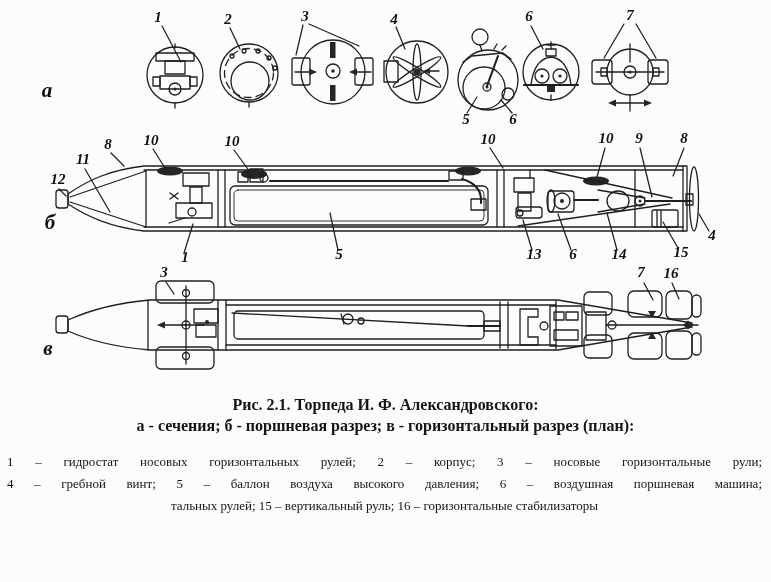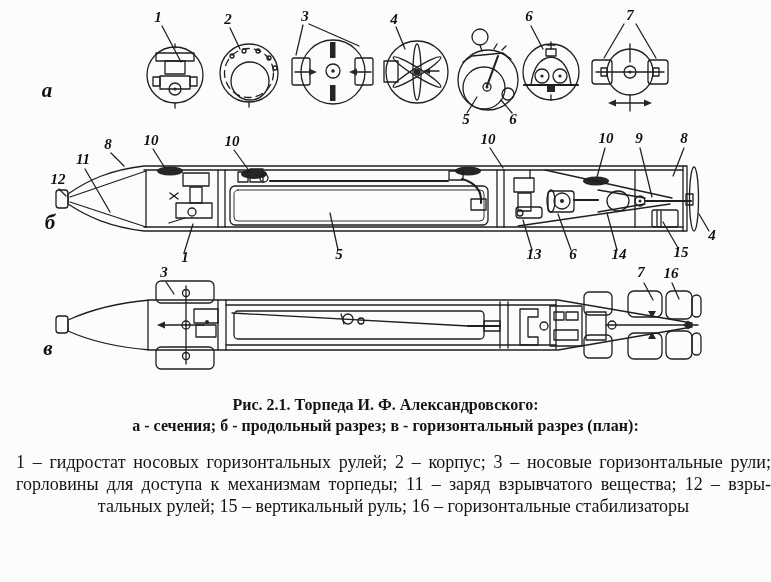--- a/index.html
+++ b/index.html
@@ -20,22 +20,22 @@
   svg .d .st{stroke-width:.9;}
   svg .d .fd{fill:#262626;stroke:none;}
   svg .cl{stroke:#1f1f1f;stroke-width:1.25;fill:none;stroke-linecap:round;}
   svg .ct{font:bold italic 15px "Liberation Serif",serif;fill:#101010;text-anchor:middle;}
   svg .sl{font:bold italic 21px "Liberation Serif",serif;fill:#101010;text-anchor:middle;}
   .caption{
     position:absolute;left:0;top:394px;width:771px;
     text-align:center;font-weight:bold;font-size:16px;line-height:21px;
   }
   .legend{
-    position:absolute;left:16px;top:451px;width:755px;
-    font-size:18px;line-height:22px;
+    position:absolute;left:7px;top:451px;width:755px;
+    font-size:13px;line-height:22px;
   }
   .legend .jl{text-align:justify;text-align-last:justify;}
   .legend .cl-line{text-align:center;}
 </style>
 </head>
 <body>
 
 <div class="figure-wrap">
 <svg width="771" height="392" viewBox="0 0 771 392">
 
@@ -339,20 +339,20 @@
     <line class="cl" x1="672" y1="283" x2="679" y2="299"></line>
     <text class="ct" x="164" y="277">3</text>
     <text class="ct" x="641" y="277">7</text>
     <text class="ct" x="671" y="278">16</text>
   </g>
 </svg>
 </div>
 
 <div class="caption">
   <div>Рис. 2.1. Торпеда И. Ф. Александровского:</div>
-  <div>а - сечения; б - продольный разрез; в - горизонтальный разрез (план):</div>
+  <div>а - сечения; б - поршневая разрез; в - горизонтальный разрез (план):</div>
 </div>
 
 <div class="legend">
   <div class="jl">1 – гидростат носовых горизонтальных рулей; 2 – корпус; 3 – носовые горизонтальные рули;</div>
-  <div class="jl">горловины для доступа к механизмам торпеды; 11 – заряд взрывчатого вещества; 12 – взры-</div>
+  <div class="jl">4 – гребной винт; 5 – баллон воздуха высокого давления; 6 – воздушная поршневая машина;</div>
   <div class="cl-line">тальных рулей; 15 – вертикальный руль; 16 – горизонтальные стабилизаторы</div>
 </div>
 
 </body></html>

